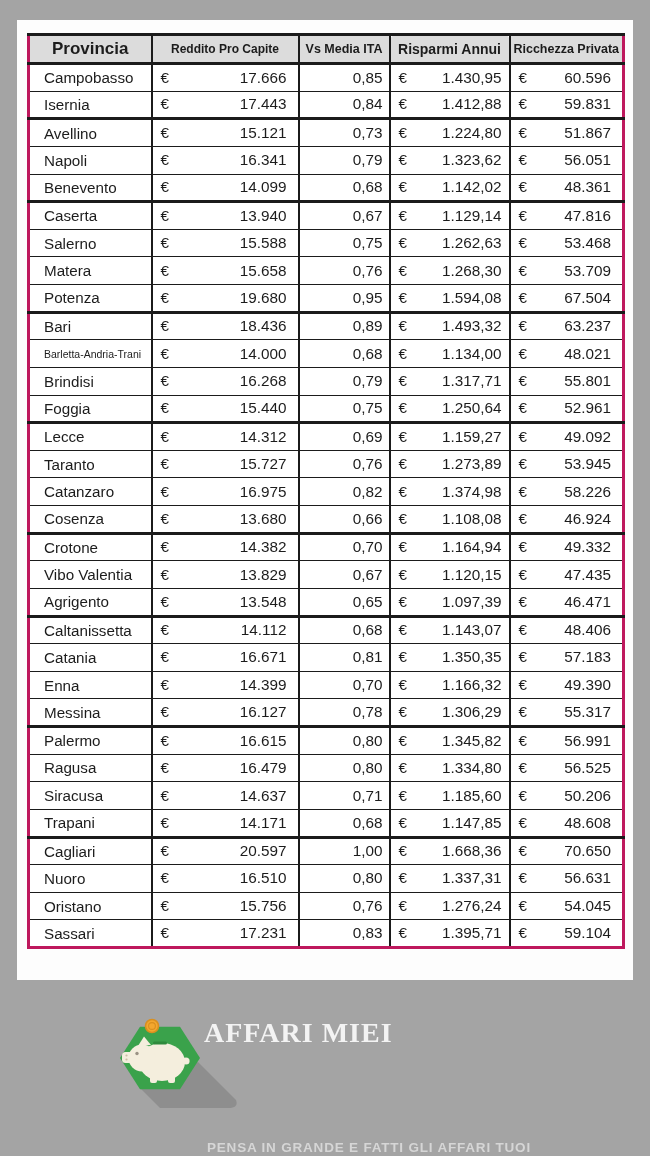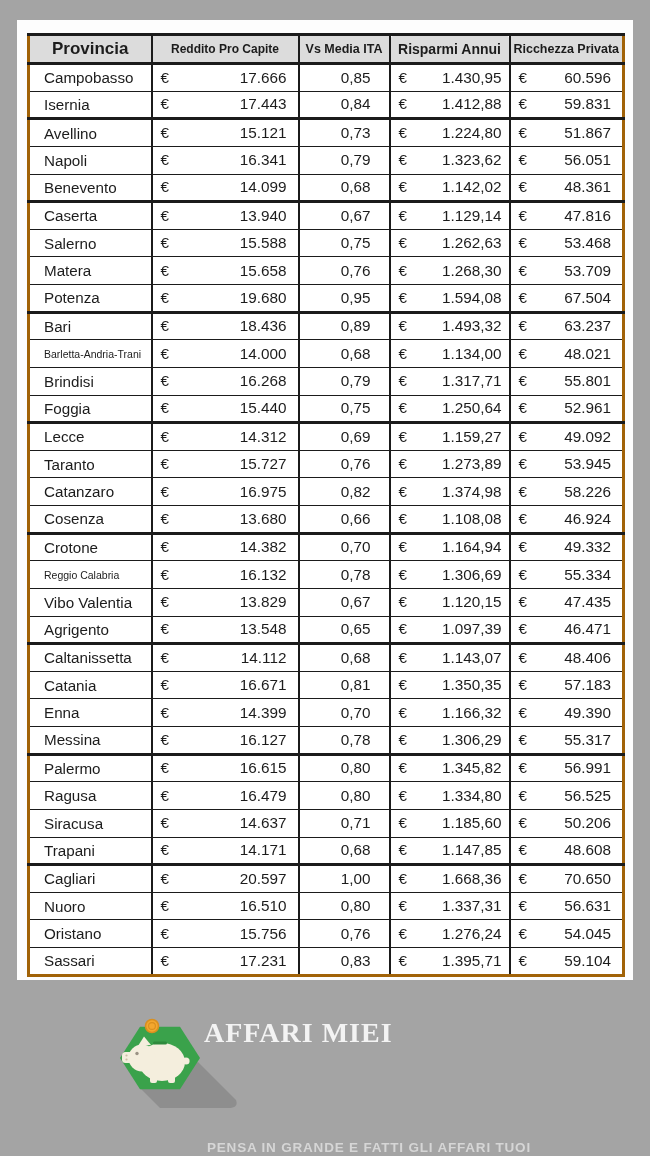--- a/index.html
+++ b/index.html
@@ -15,21 +15,21 @@
     position: absolute; left: 17px; top: 20px;
     width: 616px; height: 960px;
     background: #fdfdfd;
   }
   table.wealth {
     position: absolute; left: 10px; top: 13px;
     width: 595px;
     border-collapse: collapse;
     table-layout: fixed;
     background: #ffffff;
-    border: 3px solid #a16207;
+    border: 3px solid #be185d;
   }
   th, td {
     border: 2.6px solid #1b1b1b;
     border-top-width: 1.5px;
     border-bottom-width: 1.5px;
     overflow: hidden; white-space: nowrap;
     color: #1c1c1c;
     vertical-align: middle;
     padding: 0;
   }
@@ -47,21 +47,21 @@
   thead th:nth-child(4){ font-size: 14px; border-radius: 6px; }
   thead th:nth-child(5){ font-size: 12.5px; }
   tbody tr { height: 27.64px; }
   tbody tr.group-end td { border-bottom-width: 3px; }
   td.col-prov { padding-left: 14px; font-size: 15.2px; }
   td.col-prov.small { font-size: 10.5px; }
   .cellwrap { display: flex; justify-content: space-between; align-items: center; font-size: 15.3px; }
   .cellwrap .euro { padding-left: 8px; }
   .cellwrap .val  { padding-right: 11px; }
   td.col-vs .cellwrap { justify-content: flex-end; }
-  td.col-vs .cellwrap .val { padding-right: 18px; }
+  td.col-vs .cellwrap .val { padding-right: 6px; }
   td.col-risp .cellwrap .val { padding-right: 7px; }
   td.col-ricc .cellwrap .val { }
 
   .logo-icon { position: absolute; left: 110px; top: 1008px; }
   .logo-title {
     position: absolute; left: 204px; top: 1017px;
     font-family: "Liberation Serif", serif;
     font-weight: bold; font-size: 28px;
     color: #f3f3f3; letter-spacing: 1px;
   }
@@ -555,46 +555,20 @@
             </div>
           </td>
           <td class="col-ricc">
             <div class="cellwrap">
               <span class="euro">€</span>
               <span class="val">49.332</span>
             </div>
           </td>
         </tr>
         <tr>
-          <td class="col-prov small">Reggio Calabria</td>
-          <td class="col-redd">
-            <div class="cellwrap">
-              <span class="euro">€</span>
-              <span class="val">16.132</span>
-            </div>
-          </td>
-          <td class="col-vs">
-            <div class="cellwrap">
-              <span class="val">0,78</span>
-            </div>
-          </td>
-          <td class="col-risp">
-            <div class="cellwrap">
-              <span class="euro">€</span>
-              <span class="val">1.306,69</span>
-            </div>
-          </td>
-          <td class="col-ricc">
-            <div class="cellwrap">
-              <span class="euro">€</span>
-              <span class="val">55.334</span>
-            </div>
-          </td>
-        </tr>
-        <tr>
           <td class="col-prov">Vibo Valentia</td>
           <td class="col-redd">
             <div class="cellwrap">
               <span class="euro">€</span>
               <span class="val">13.829</span>
             </div>
           </td>
           <td class="col-vs">
             <div class="cellwrap">
               <span class="val">0,67</span>

